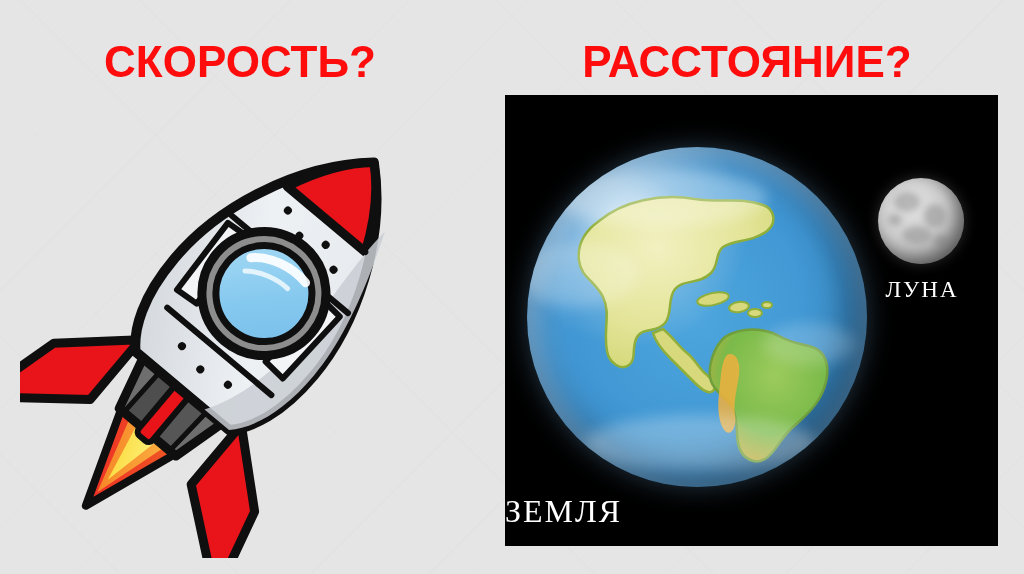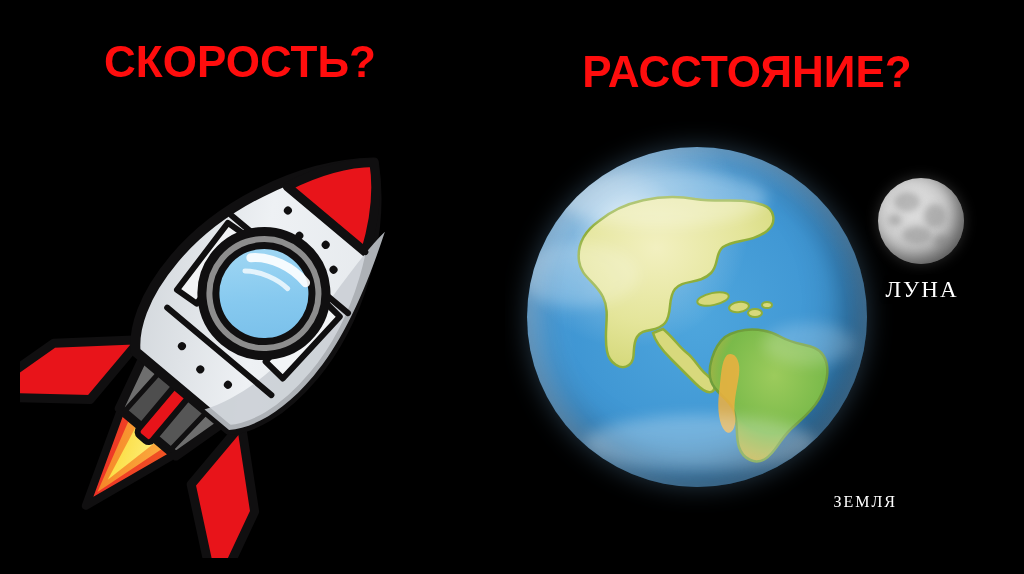--- a/index.html
+++ b/index.html
@@ -6,21 +6,21 @@
   html,body{margin:0;padding:0;}
   body{
     width:1024px;height:574px;
     background:#ffffff;
     font-family:"Liberation Sans", sans-serif;
     overflow:hidden;
     position:relative;
   }
   #stage{
     position:absolute;left:0;top:0;width:1024px;height:574px;
-    background:#000000;
+    background:#e5e5e5;
     overflow:hidden;
   }
   
   #watermark{
     position:absolute;left:0;top:0;width:1024px;height:574px;
     background-image:
       repeating-linear-gradient(45deg, rgba(0,0,0,0.012) 0 1px, rgba(0,0,0,0) 1px 84px),
       repeating-linear-gradient(-45deg, rgba(0,0,0,0.012) 0 1px, rgba(0,0,0,0) 1px 84px);
     pointer-events:none;
   }
@@ -35,21 +35,20 @@
   }
   #title-speed{
     left:0;top:40px;width:480px;
     text-align:center;
     font-size:44px;
   }
   #title-distance{
     left:512px;top:40px;width:470px;
     text-align:center;
     font-size:44px;
-    margin-top:10px;
   }
   
   #rocket-panel{
     position:absolute;left:20px;top:98px;width:430px;height:460px;
   }
   #rocket-svg{display:block;width:430px;height:460px;}
   
   #space-panel{
     position:absolute;left:505px;top:95px;width:493px;height:451px;
     background:#000000;
@@ -95,21 +94,21 @@
   }
   .space-label{
     position:absolute;
     color:#ffffff;
     font-family:"Liberation Serif", serif;
     font-weight:normal;
     letter-spacing:2px;
     white-space:nowrap;
     text-shadow:0 0 6px rgba(0,0,0,0.9);
   }
-  #label-earth{left:12px;top:398px;width:380px;text-align:right;font-size:16px;}
+  #label-earth{left:0;top:398px;width:380px;text-align:left;font-size:32px;}
   #label-moon{left:358px;top:182px;width:118px;text-align:center;font-size:23px;}
 </style>
 </head>
 <body>
 
 <div id="stage">
 
   <div id="watermark"></div>
 
   <div class="title" id="title-speed">СКОРОСТЬ?</div>

